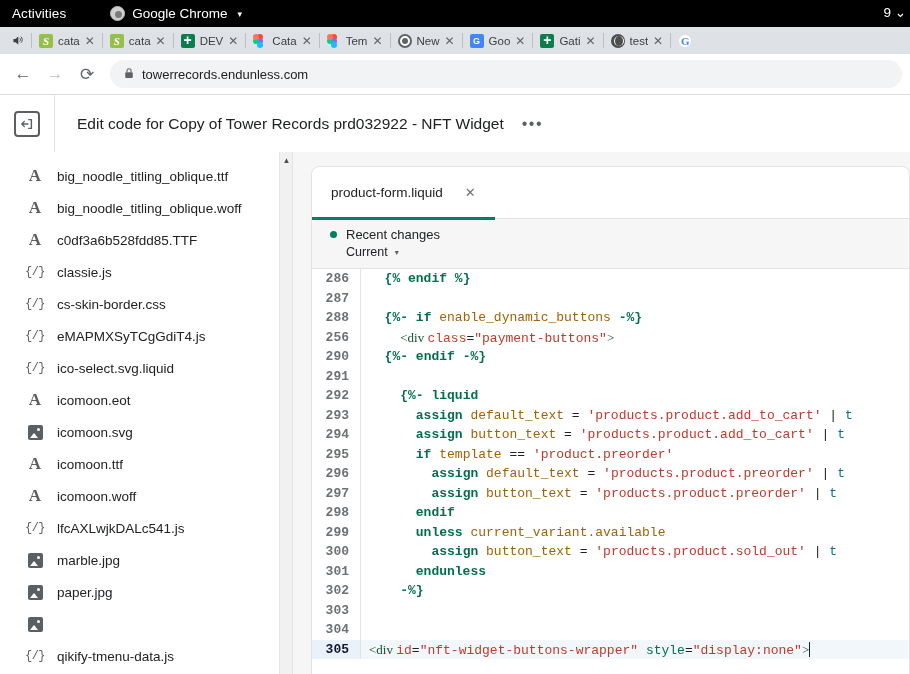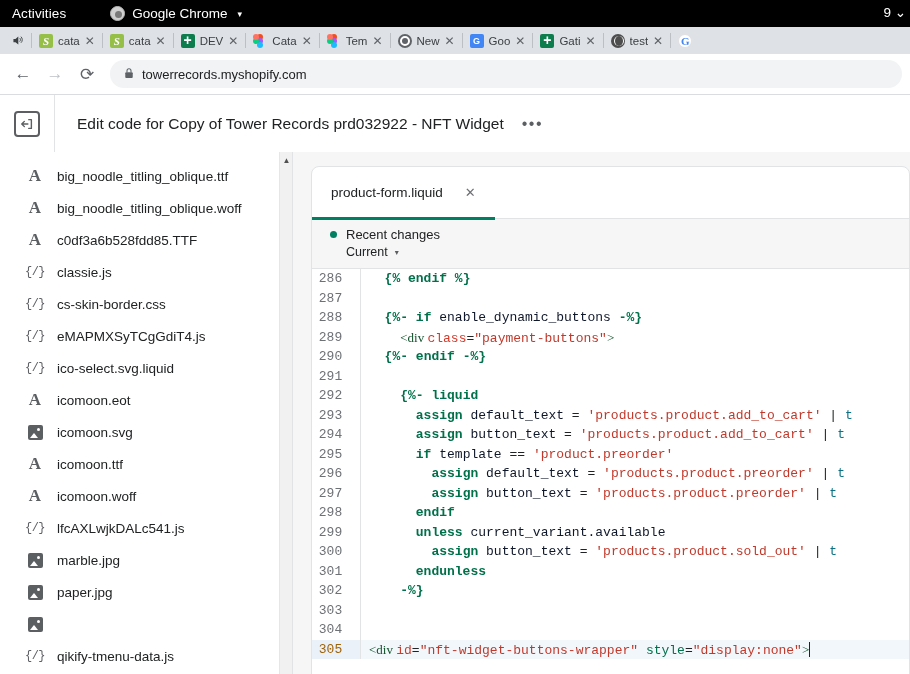--- a/index.html
+++ b/index.html
@@ -189,31 +189,31 @@
 
   
   .code-area{
     flex:1; min-height:0; background:#fff; overflow:hidden;
     font-family:"Liberation Mono", monospace; font-size:13px;
     line-height:19.5px; position:relative;
   }
   .code-line{ display:flex; height:19.5px; white-space:pre; }
   .code-line.active{ background:#f2f7fc; }
   .ln{
-    width:48px; flex:0 0 48px; text-align:center; padding-right:11px;
-    color:#6d7175; background:#fff; user-select:none;
-  }
-  .code-line.active .ln{ background:#eaf1f8; color:#a16207; }
+    width:48px; flex:0 0 48px; text-align:right; padding-right:11px;
+    color:#6d7175; background:#fff; user-select:none;font-weight:bold;
+  }
+  .code-line.active .ln{ background:#eaf1f8; color:#0f172a; }
   .lsep{ width:1px;flex:0 0 1px;background:#e1e3e5; }
   .ltxt{ padding-left:8px; flex:1; overflow:hidden; color:#202223;}
   .tk-tag{ color:#14532d;font-family:Liberation Serif, serif; }
   .tk-attr{ color:#d03a2a; }
   .tk-str{ color:#c0392b; }
   .tk-kw{ color:#00704a; font-weight:700; }
-  .tk-var{ color:#0f172a; }
+  .tk-var{ color:#a16207; }
   .tk-punct{ color:#00704a; font-weight:700;}
   .tk-plain{ color:#202223; }
   .tk-filter{ color:#0b7285; }
   .tk-style{ color:#00704a;}
   .caret{
     display:inline-block; width:1px; height:15px; background:#202223;
     vertical-align:-3px;
   }
 </style>
 </head>
@@ -323,21 +323,21 @@
   <div class="navbtn">←</div>
   <div class="navbtn disabled">→</div>
   <div class="navbtn">⟳</div>
   <div class="omnibox">
     <span class="lock">
       <svg width="10" height="12" viewBox="0 0 12 14" fill="currentColor" aria-hidden="true">
         <rect x="1.5" y="6" width="9" height="7" rx="1.2"></rect>
         <path d="M3.6 6V4.2a2.4 2.4 0 014.8 0V6" stroke="currentColor" stroke-width="1.3" fill="none"></path>
       </svg>
     </span>
-    <span class="url-host">towerrecords.myshopify.com</span>
+    <span class="url-host">towerrecords.endunless.com</span>
   </div>
 </div>
 <div class="toolbar-sep"></div>
 
 <div class="page">
 
   <div class="page-header">
     <div class="exit-btn">
       <svg width="14" height="14" viewBox="0 0 16 16" fill="none" stroke="currentColor" stroke-width="1.6" aria-hidden="true">
         <path d="M10 3H13v10h-3" stroke-linecap="round" stroke-linejoin="round"></path>
@@ -452,21 +452,21 @@
           <div class="recent-current">
             <span>Current</span>
             <span class="caret-sm">▾</span>
           </div>
         </div>
 
         <div class="code-area" id="code-area">
             <div class="code-line"><div class="ln">286</div><div class="lsep"></div><div class="ltxt"><span class="tk-plain">  </span><span class="tk-punct">{% </span><span class="tk-kw">endif</span><span class="tk-punct"> %}</span></div></div>
             <div class="code-line"><div class="ln">287</div><div class="lsep"></div><div class="ltxt"></div></div>
             <div class="code-line"><div class="ln">288</div><div class="lsep"></div><div class="ltxt"><span class="tk-plain">  </span><span class="tk-punct">{%- </span><span class="tk-kw">if</span><span class="tk-plain"> </span><span class="tk-var">enable_dynamic_buttons</span><span class="tk-punct"> -%}</span></div></div>
-            <div class="code-line"><div class="ln">289</div><div class="lsep"></div><div class="ltxt"><span class="tk-plain">    </span><span class="tk-tag">&lt;div </span><span class="tk-attr">class</span><span class="tk-plain">=</span><span class="tk-str">"payment-buttons"</span><span class="tk-tag">&gt;</span></div></div>
+            <div class="code-line"><div class="ln">256</div><div class="lsep"></div><div class="ltxt"><span class="tk-plain">    </span><span class="tk-tag">&lt;div </span><span class="tk-attr">class</span><span class="tk-plain">=</span><span class="tk-str">"payment-buttons"</span><span class="tk-tag">&gt;</span></div></div>
             <div class="code-line"><div class="ln">290</div><div class="lsep"></div><div class="ltxt"><span class="tk-plain">  </span><span class="tk-punct">{%- </span><span class="tk-kw">endif</span><span class="tk-punct"> -%}</span></div></div>
             <div class="code-line"><div class="ln">291</div><div class="lsep"></div><div class="ltxt"></div></div>
             <div class="code-line"><div class="ln">292</div><div class="lsep"></div><div class="ltxt"><span class="tk-plain">    </span><span class="tk-punct">{%- </span><span class="tk-kw">liquid</span></div></div>
             <div class="code-line"><div class="ln">293</div><div class="lsep"></div><div class="ltxt"><span class="tk-plain">      </span><span class="tk-kw">assign</span><span class="tk-plain"> </span><span class="tk-var">default_text</span><span class="tk-plain"> = </span><span class="tk-str">'products.product.add_to_cart'</span><span class="tk-plain"> | </span><span class="tk-filter">t</span></div></div>
             <div class="code-line"><div class="ln">294</div><div class="lsep"></div><div class="ltxt"><span class="tk-plain">      </span><span class="tk-kw">assign</span><span class="tk-plain"> </span><span class="tk-var">button_text</span><span class="tk-plain"> = </span><span class="tk-str">'products.product.add_to_cart'</span><span class="tk-plain"> | </span><span class="tk-filter">t</span></div></div>
             <div class="code-line"><div class="ln">295</div><div class="lsep"></div><div class="ltxt"><span class="tk-plain">      </span><span class="tk-kw">if</span><span class="tk-plain"> </span><span class="tk-var">template</span><span class="tk-plain"> == </span><span class="tk-str">'product.preorder'</span></div></div>
             <div class="code-line"><div class="ln">296</div><div class="lsep"></div><div class="ltxt"><span class="tk-plain">        </span><span class="tk-kw">assign</span><span class="tk-plain"> </span><span class="tk-var">default_text</span><span class="tk-plain"> = </span><span class="tk-str">'products.product.preorder'</span><span class="tk-plain"> | </span><span class="tk-filter">t</span></div></div>
             <div class="code-line"><div class="ln">297</div><div class="lsep"></div><div class="ltxt"><span class="tk-plain">        </span><span class="tk-kw">assign</span><span class="tk-plain"> </span><span class="tk-var">button_text</span><span class="tk-plain"> = </span><span class="tk-str">'products.product.preorder'</span><span class="tk-plain"> | </span><span class="tk-filter">t</span></div></div>
             <div class="code-line"><div class="ln">298</div><div class="lsep"></div><div class="ltxt"><span class="tk-plain">      </span><span class="tk-kw">endif</span></div></div>
             <div class="code-line"><div class="ln">299</div><div class="lsep"></div><div class="ltxt"><span class="tk-plain">      </span><span class="tk-kw">unless</span><span class="tk-plain"> </span><span class="tk-var">current_variant.available</span></div></div>

